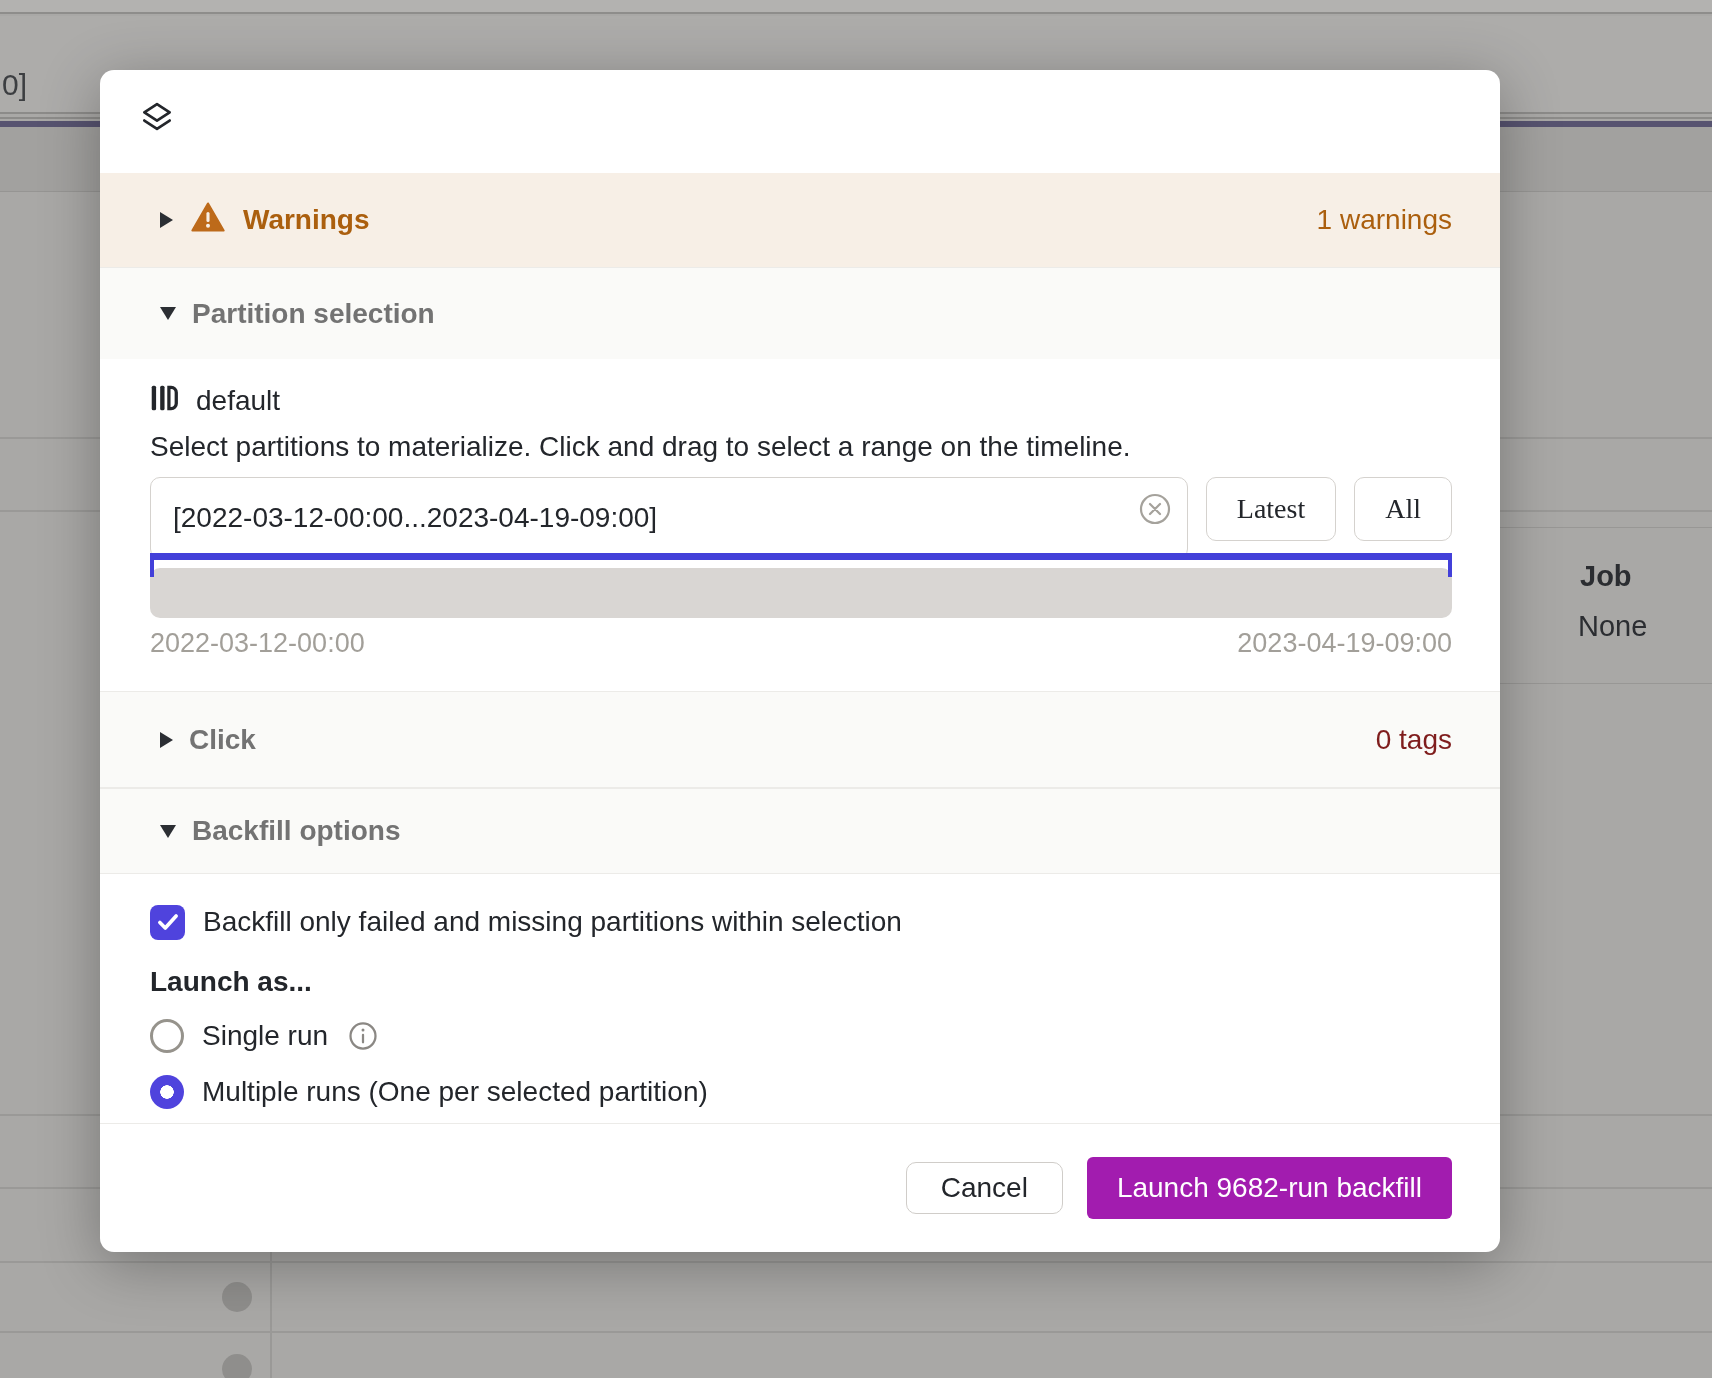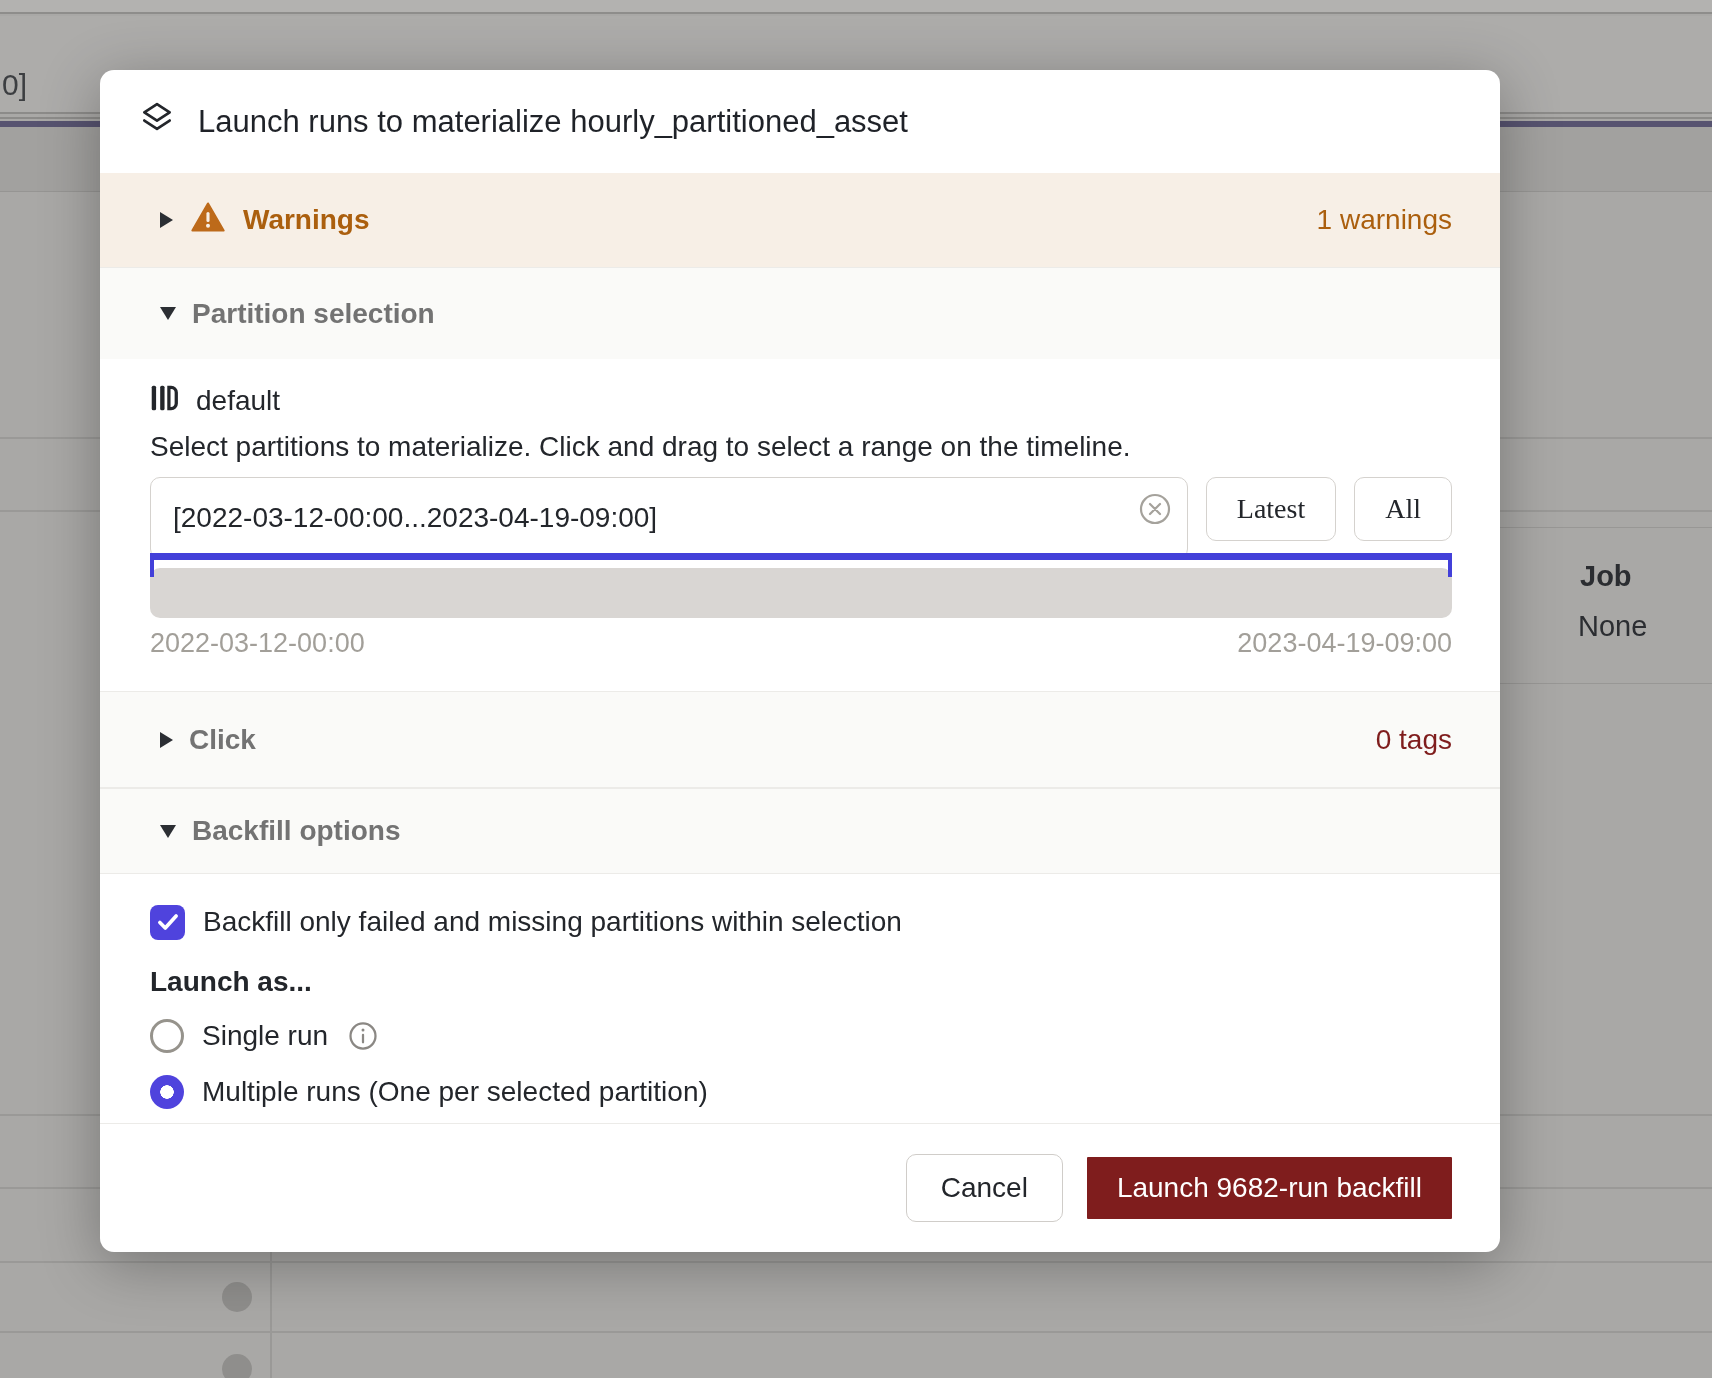--- a/index.html
+++ b/index.html
@@ -85,27 +85,27 @@
   .radio { width:34px; height:34px; border-radius:50%; flex:0 0 auto; cursor:pointer; }
   .radio-off { border:3px solid #96938c; background:#fff; }
   .radio-on { background:radial-gradient(circle,#ffffff 0 6.5px,#4f43dd 7px); }
   .info-btn { width:30px; height:30px; border:none; background:transparent; padding:0; cursor:pointer; margin-left:2px; }
 
   .m-footer {
     margin-top:auto; flex:0 0 129px; border-top:1px solid #ecebe8;
     display:flex; align-items:center; justify-content:flex-end; gap:24px; padding:0 48px;
   }
   .btn-cancel {
-    height:68px; padding:0 34px; background:#fff; border:1.5px solid #d0cdc9;
+    height:52px; padding:0 34px; background:#fff; border:1.5px solid #d0cdc9;
     border-radius:10px; font-size:28px; color:#23262b; cursor:pointer;
     font-family:"Liberation Sans","DejaVu Sans",sans-serif;
   }
   .btn-launch {
-    height:62px; padding:0 30px; background:#7f1d1d; border:none;
-    border-radius:1px; font-size:28px; color:#fff; cursor:pointer;
+    height:62px; padding:0 30px; background:#a21caf; border:none;
+    border-radius:6px; font-size:28px; color:#fff; cursor:pointer;
     font-family:"Liberation Sans","DejaVu Sans",sans-serif;
   }
 </style>
 </head>
 <body>
 
 <div>
   <div class="bg-piece bg-topstrip"></div>
   <div class="bg-piece bg-band1"></div>
   <div class="bg-piece bg-trunc">0]</div>
@@ -130,21 +130,20 @@
 
 <div class="modal">
 
   <div class="m-header">
     <span>
       <svg width="38" height="38" viewBox="0 0 24 24" fill="none" stroke="#23262b" stroke-width="1.7" stroke-linejoin="round" stroke-linecap="round">
         <path d="M12 3.2 L20 8.4 L12 13.6 L4 8.4 Z"></path>
         <path d="M4 13.6 L12 18.8 L20 13.6"></path>
       </svg>
     </span>
-    <span>Launch runs to materialize hourly_partitioned_asset</span>
   </div>
 
   <div class="warnings-row">
     <span class="chev-r"></span>
     <span>
       <svg width="34" height="32" viewBox="0 0 24 22">
         <path d="M12 1.5 L23 20.5 H1 Z" fill="#bd6a1a" stroke="#bd6a1a" stroke-width="1.5" stroke-linejoin="round"></path>
         <rect x="10.9" y="7.5" width="2.2" height="7" rx="1.1" fill="#f7efe6"></rect>
         <circle cx="12" cy="17.2" r="1.4" fill="#f7efe6"></circle>
       </svg>

